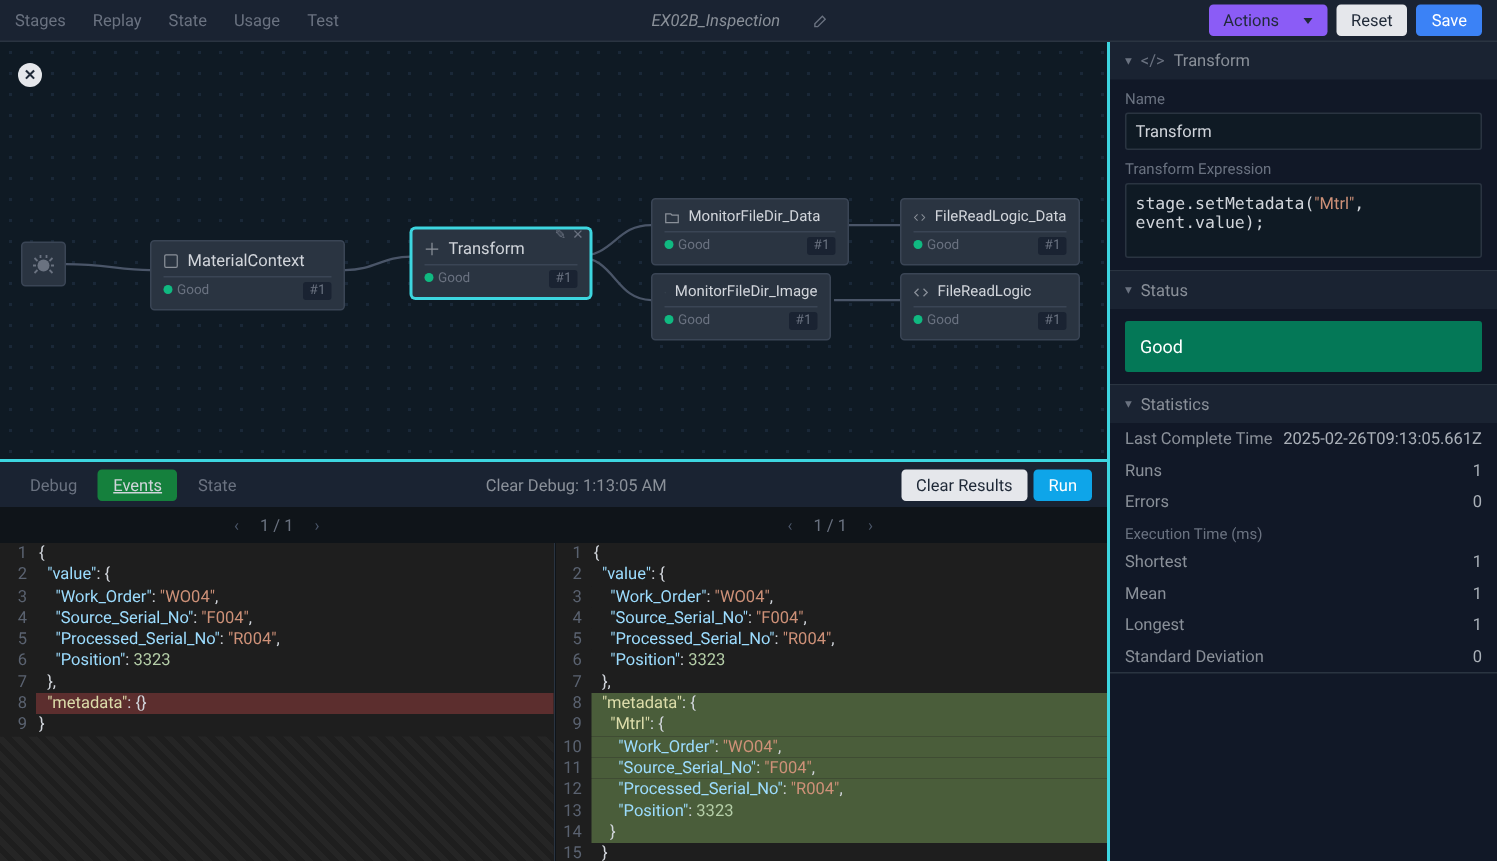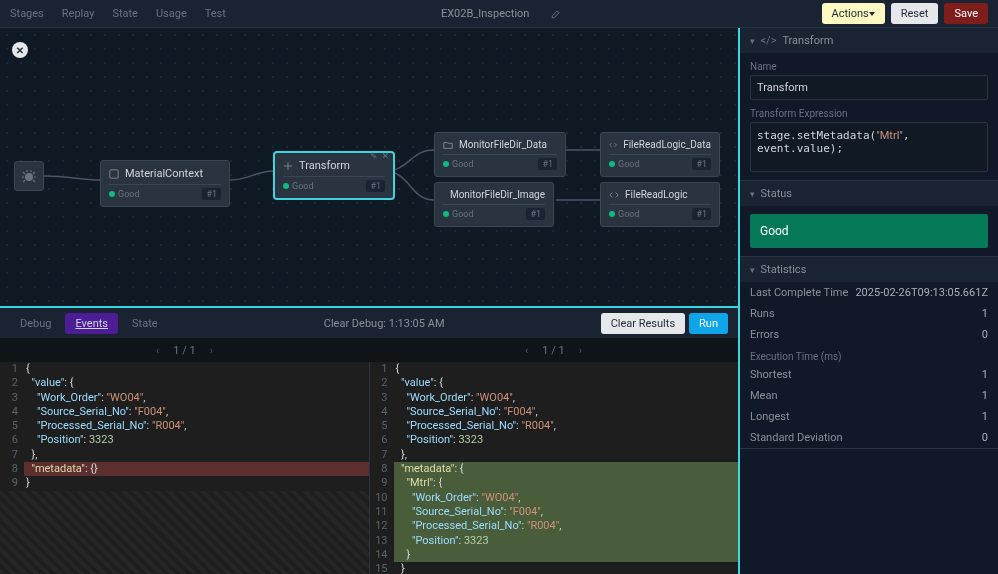--- a/index.html
+++ b/index.html
@@ -2,27 +2,27 @@
 <html><head>
 <meta charset="utf-8">
 <style>
   * { box-sizing: border-box; margin: 0; padding: 0; font-family: -apple-system, BlinkMacSystemFont, "Segoe UI", Roboto, sans-serif; }
   html, body { width: 998px; height: 574px; background: #0f1419; color: #8a9099; overflow: hidden; font-size: 11px; }
   
   
   .topbar { height: 28px; background: #1a2332; display: flex; align-items: center; padding: 0 10px; border-bottom: 1px solid #2a3441; }
   .topbar-tabs { display: flex; gap: 18px; }
   .topbar-tab { color: #6a7280; cursor: pointer; font-size: 11px; }
-  .topbar-center { flex: 1; text-align: center; color: #8a9099; font-size: 11px; display: flex; align-items: center; justify-content: center; gap: 22px; }
+  .topbar-center { flex: 1; text-align: center; color: #8a9099; font-size: 11px; display: flex; align-items: center; justify-content: center; gap: 22px; font-style: italic; }
   .edit-icon { width: 10px; height: 10px; display: inline-block; }
   .topbar-actions { display: flex; gap: 6px; }
   .btn { padding: 4px 10px; border-radius: 3px; cursor: pointer; font-size: 11px; border: none; }
-  .btn-actions { background: #fef9c3; color: #1f2937; display: flex; align-items: center; gap: 0; margin-left: 45px; }
+  .btn-actions { background: #8b5cf6; color: #1f2937; display: flex; align-items: center; gap: 16px; margin-left: 45px; }
   .btn-reset { background: #e5e7eb; color: #1f2937; }
-  .btn-save { background: #7f1d1d; color: #fff; }
+  .btn-save { background: #3b82f6; color: #fff; }
   .caret-down { width: 0; height: 0; border-left: 3px solid transparent; border-right: 3px solid transparent; border-top: 4px solid #1f2937; }
 
   
   .main { display: flex; height: calc(100% - 28px); }
   .left-col { flex: 1; display: flex; flex-direction: column; border-right: 2px solid #3dd6e0; }
   .right-col { width: 258px; background: #111827; display: flex; flex-direction: column; overflow-y: auto; }
 
   
   .canvas { flex: 1; position: relative; background: #0f1a24; background-image: radial-gradient(#1a2838 1px, transparent 1px); background-size: 14px 14px; border-bottom: 2px solid #3dd6e0; min-height: 266px; }
   .close-badge { position: absolute; top: 14px; left: 12px; width: 16px; height: 16px; background: #e5e7eb; border-radius: 50%; display: flex; align-items: center; justify-content: center; color: #1f2937; font-size: 10px; cursor: pointer; font-weight: bold; }
@@ -39,21 +39,21 @@
   .bug-node { position: absolute; width: 30px; height: 30px; background: #2a3441; border: 1px solid #3a4555; border-radius: 3px; display:flex; align-items:center; justify-content:center; }
   
   
   .wires { position: absolute; top:0; left:0; width:100%; height:100%; pointer-events: none; }
   .wires path { stroke: #4a5568; stroke-width: 1.5; fill: none; }
 
   
   .debug-panel { height: 266px; background: #0f1419; display: flex; flex-direction: column; }
   .debug-tabs { height: 30px; background: #1a2332; display: flex; align-items: center; padding: 0 10px; gap: 4px; }
   .debug-tab { padding: 4px 10px; color: #6a7280; cursor: pointer; font-size: 11px; border-radius: 3px; }
-  .debug-tab.active { background: #4c1d95; color: #d1d5db; text-decoration: underline; }
+  .debug-tab.active { background: #15803d; color: #d1d5db; text-decoration: underline; }
   .debug-center { flex: 1; text-align: center; font-size: 11px; color: #8a9099; }
   .btn-clear { background: #e5e7eb; color: #1f2937; }
   .btn-run { background: #0ea5e9; color: #fff; }
   
   .pager-row { height: 24px; display: flex; }
   .pager-half { flex: 1; display: flex; align-items: center; justify-content: center; gap: 14px; color: #6a7280; font-size: 11px; }
   .pager-chevron { cursor: pointer; color: #4a5568; }
   
   .code-split { flex: 1; display: flex; overflow: hidden; }
   .code-pane { flex: 1; background: #1e1e1e; overflow: auto; font-family: "Menlo", "Consolas", monospace; font-size: 11px; line-height: 1.3; position: relative; }

